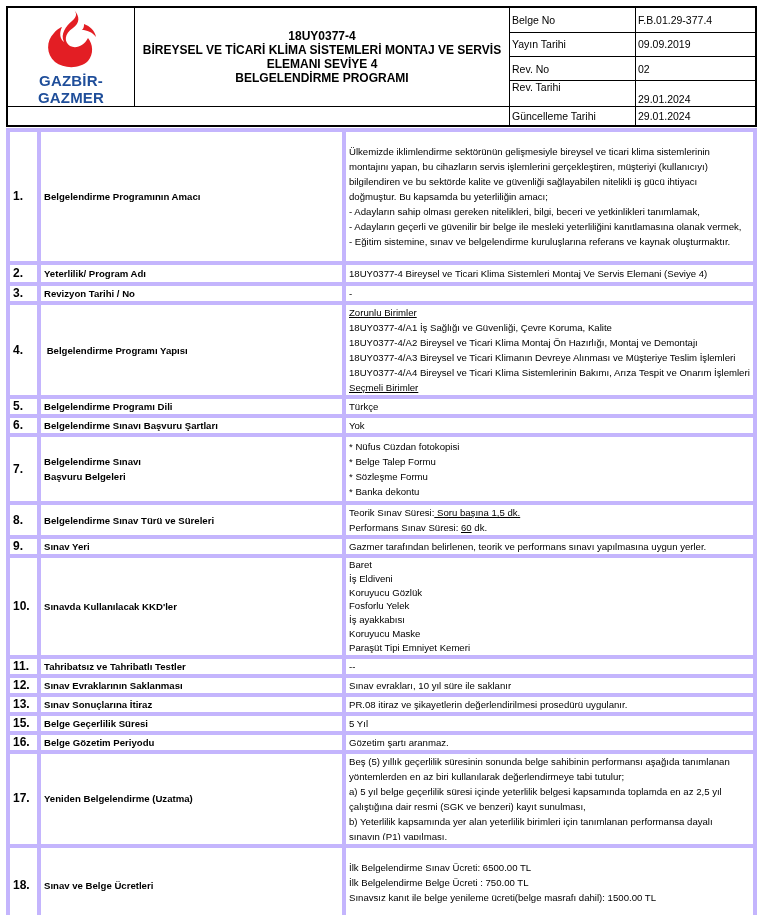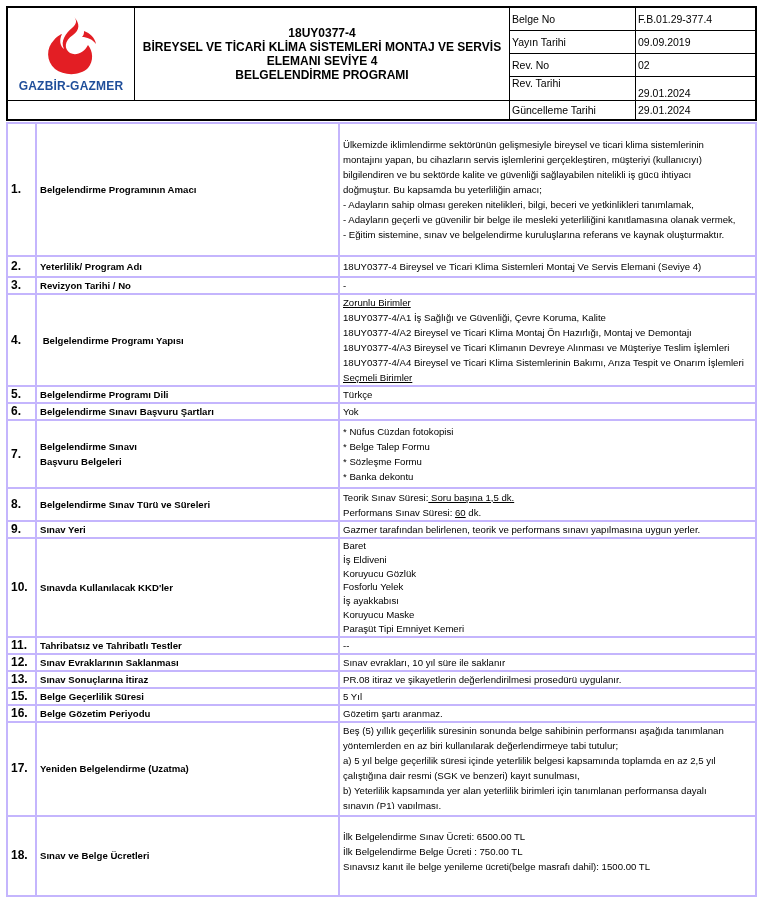--- a/index.html
+++ b/index.html
@@ -11,24 +11,24 @@
   .hdr td { font-size: 10.5px; }
   .hdr .logo-cell { width: 126px; border: 1.5px solid #000; text-align: center; padding: 0; }
   .hdr .title-cell { width: 370px; text-align: center; font-weight: bold; font-size: 12px;
                      line-height: 14px; border: 1.5px solid #000; }
   .hdr .meta-label { width: 121px; height: 22px; }
   .hdr .meta-value { }
   .hdr .meta-label.tall, .hdr .meta-value.tall { height: 22px; }
   .hdr .meta-value.bottom { vertical-align: bottom; padding-bottom: 1px; }
   .hdr .blank-left { height: 18px; }
   .logo-wrap { display: flex; flex-direction: column; align-items: center; justify-content: center; }
-  .logo-text { color: #1f4e9a; font-weight: bold; font-size: 12px; letter-spacing: 0.2px; margin-top: 2px; }
+  .logo-text { color: #1f4e9a; font-weight: bold; font-size: 15px; letter-spacing: 0.2px; margin-top: 2px; }
 
   .body-table { margin-top: 1px; }
-  .body-table td { font-size: 9.6px; line-height: 15px; border: 2px solid #c4b5fd; }
+  .body-table td { font-size: 9.6px; line-height: 15px; border: 4px solid #c4b5fd; }
   .body-table tr { border-top: 1.5px solid #000; }
   .num { width: 22px; font-weight: bold; font-size: 12px !important; padding-left: 3px !important; }
   .label { width: 296px; font-weight: bold; padding-left: 3px !important; }
   .content { padding-left: 3px !important; }
   .u { text-decoration: underline; }
   .outer { border: 2px solid #000; }
   .clip { height: 86px; overflow: hidden; }
   .content .line { display: block; white-space: nowrap; }
 </style>
 </head>

